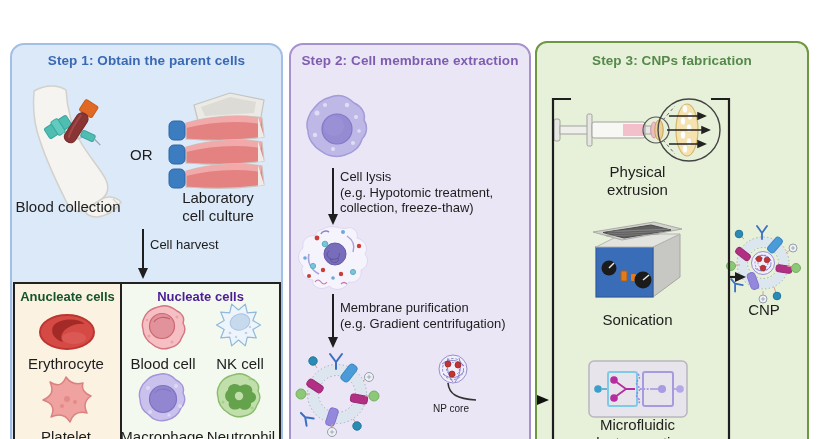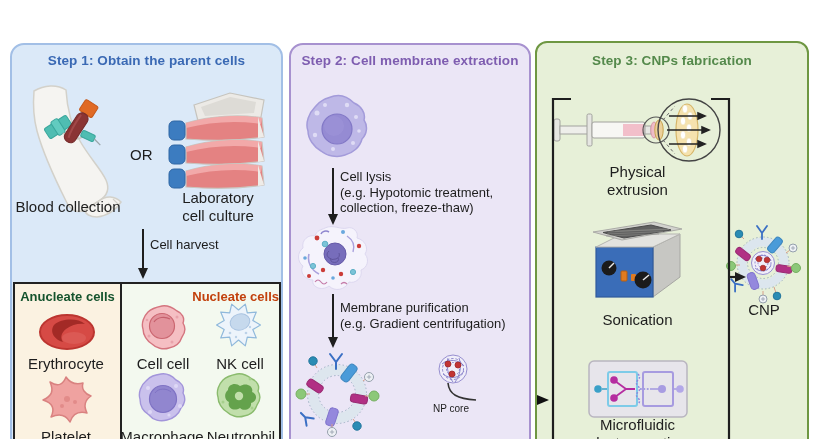--- a/index.html
+++ b/index.html
@@ -18,21 +18,21 @@
   #title-step3{left:535px;top:16px;width:274px;color:#54894b;}
   .lbl{font-size:15px;}
   .small{font-size:13px;}
   
   #cell-table{position:absolute;left:13px;top:245px;width:268px;height:182px;box-sizing:border-box;
               border:2px solid #222;display:flex;}
   #anucleate-col{width:105px;background:#fbf2e1;border-right:2px solid #222;position:relative;}
   #nucleate-col{flex:1;background:#f3f9ef;position:relative;}
   .tbl-hdr{position:absolute;top:5px;left:0;width:100%;text-align:center;font-weight:bold;font-size:13px;}
   #anucleate-hdr{color:#14532d;}
-  #nucleate-hdr{color:#c2410c;text-align:right;}
+  #nucleate-hdr{color:#4c1d95;}
   .icon{position:absolute;}
   svg{display:block;}
   #bottom-shadow{position:absolute;left:14px;top:434px;width:795px;height:2px;background:#d3d3d3;border-radius:2px;}
 </style>
 </head>
 <body>
 
 <div id="canvas">
 
   <div class="panel" id="panel-step1"></div>
@@ -129,21 +129,21 @@
     <svg width="48" height="48" viewBox="0 0 48 48">
       <path d="M23,2 C29,1 34,4 38,7 C43,9 46,14 44,19 C47,24 46,29 43,33 C41,39 36,43 30,44 C24,46 17,44 13,40 C8,37 4,31 4,25 C2,19 5,12 9,8 C13,4 18,3 23,2 Z" fill="#f5bfc3" stroke="#d4757f" stroke-width="1.4"></path>
       <circle cx="23" cy="22" r="12.5" fill="#e2929b" stroke="#cb6670" stroke-width="1.2"></circle>
       <path d="M15,18 C18,13 26,12 31,15" stroke="#c5606c" stroke-width="1.2" fill="none"></path>
       <circle cx="38" cy="13" r="1.5" fill="#e8a3ab"></circle>
         <circle cx="10" cy="32" r="1.5" fill="#e8a3ab"></circle>
         <circle cx="33" cy="38" r="1.5" fill="#e8a3ab"></circle>
         <circle cx="8" cy="16" r="1.3" fill="#e8a3ab"></circle>
     </svg>
   </div>
-  <div class="t lbl ctr" style="left:124px;top:318px;width:78px;">Cell cell</div>
+  <div class="t lbl ctr" style="left:124px;top:318px;width:78px;">Blood cell</div>
 
   <div class="icon" style="left:216px;top:266px;">
     <svg width="46" height="45" viewBox="0 0 46 45">
       <polygon points="44.5,22 36.8,26.6 40.3,34.9 31.3,34.1 29.3,42.9 22.5,37 15.7,42.9 13.7,34.1 4.7,34.9 8.2,26.6 0.5,22 8.2,17.4 4.7,9.1 13.7,9.9 15.7,1.1 22.5,7 29.3,1.1 31.3,9.9 40.3,9.1 36.8,17.4" fill="#edf4fb" stroke="#90b9db" stroke-width="1.2" stroke-linejoin="round"></polygon>
       <ellipse cx="24" cy="19" rx="10" ry="8" transform="rotate(-18 24 19)" fill="#c6d9ed" stroke="#a9c3e1"></ellipse>
       <circle cx="14" cy="30" r="1.3" fill="#bcd2e8"></circle>
         <circle cx="30" cy="30" r="1.3" fill="#bcd2e8"></circle>
         <circle cx="20" cy="34" r="1.2" fill="#bcd2e8"></circle>
         <circle cx="34" cy="24" r="1.2" fill="#bcd2e8"></circle>
     </svg>

